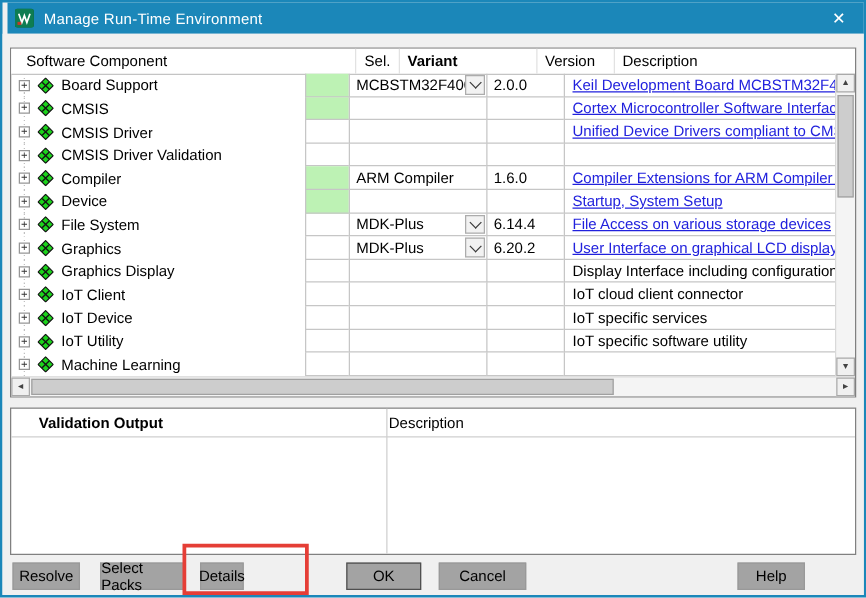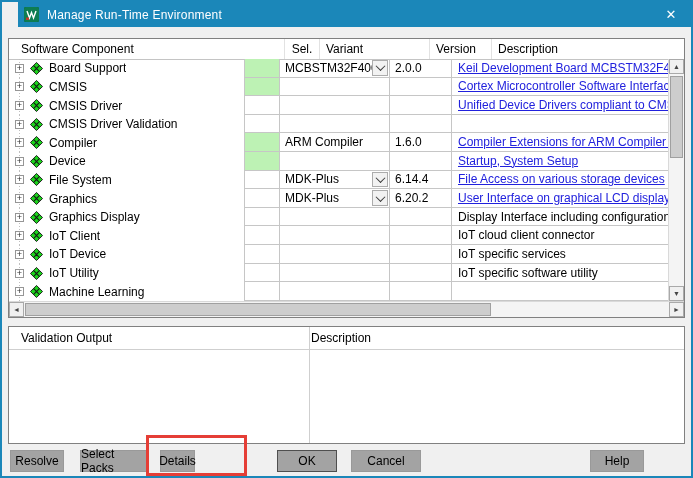--- a/index.html
+++ b/index.html
@@ -2,41 +2,41 @@
 <html style="--blue: #1b87b9; --green: #bdf2b4; --link: #2121dd; --red: #e53e36;"><head>
 <meta charset="utf-8">
 <style>
   html,body{margin:0;padding:0;}
   body{width:693px;height:478px;position:relative;overflow:hidden;
        font-family:"Liberation Sans",sans-serif;font-size:12px;color:#000;
        -webkit-font-smoothing:antialiased;}
   .window{position:absolute;inset:0;box-sizing:border-box;
           border:2px solid var(--blue);background:#f0f0f0;}
   
-  .titlebar{position:absolute;left:16px;top:0;right:0;height:25px;background:var(--blue);
+  .titlebar{position:absolute;left:4px;top:0;right:0;height:25px;background:var(--blue);
             display:flex;align-items:center;color:#fff;}
   .app-icon{width:15px;height:15px;margin-left:6px;margin-right:8px;flex:0 0 auto;
             background:#0e7d52;border-radius:2px;position:relative;box-shadow:inset 0 0 0 1px #0a5c3d;}
   .app-icon svg{position:absolute;inset:0;}
   .title-text{font-size:12px;letter-spacing:.2px;}
   .close-btn{margin-left:auto;width:40px;height:100%;display:flex;align-items:center;
              justify-content:center;font-size:13px;color:#fff;cursor:default;}
   .client{position:absolute;left:0;right:0;top:25px;bottom:0;background:#f0f0f0;}
 
   
   .table-panel{position:absolute;left:6px;top:11px;width:677px;height:280px;
                background:#fff;border:1px solid #808080;box-sizing:border-box;}
   .thead{position:absolute;left:0;top:0;right:0;height:20px;display:flex;
          border-bottom:1px solid #c4c4c4;background:#fff;}
   .th{box-sizing:border-box;display:flex;align-items:center;padding:0 6px;
       white-space:nowrap;overflow:hidden;}
   .th+.th{border-left:1px solid #e2e2e2;}
   .th.c-comp{width:235px;padding-left:12px;}
   .th.c-sel{width:35px;justify-content:center;padding:0;margin-left:40px;}
-  .th.c-var{width:110px;}
+  .th.c-var{width:110px;font-weight:bold;}
   .th.c-ver{width:62px;}
   .th.c-desc{flex:1;}
 
   .rows{position:absolute;left:0;top:20px;right:16px;bottom:16px;
         display:flex;flex-direction:column;}
   .tree-row{flex:1;display:flex;min-height:0;}
   .cell{box-sizing:border-box;display:flex;align-items:center;white-space:nowrap;overflow:hidden;}
   .cell.comp{width:235px;position:relative;padding-left:6px;}
   .cell.comp::before{content:'';position:absolute;left:10px;top:0;bottom:0;width:1px;
         background-image:repeating-linear-gradient(to bottom,#c0c0c0 0 1px,transparent 1px 3px);}
@@ -74,21 +74,21 @@
   .hscroll .left{left:0;top:0;}
   .hscroll .right{right:0;top:0;}
   .hscroll .hthumb{position:absolute;top:1px;height:13px;left:16px;width:466px;background:#cdcdcd;
                    border:1px solid #a0a0a0;box-sizing:border-box;}
 
   
   .validation-panel{position:absolute;left:6px;top:299px;width:677px;height:118px;
         background:#fff;border:1px solid #808080;box-sizing:border-box;}
   .vhead{position:absolute;left:0;top:0;right:0;height:22px;border-bottom:1px solid #cfcfcf;
          display:flex;align-items:center;}
-  .vhead .lh{padding-left:12px;width:294px;box-sizing:border-box;}
+  .vhead .lh{padding-left:22px;width:294px;box-sizing:border-box;font-weight:bold;}
   .vhead .rh{padding-left:8px;}
   .vdivider{position:absolute;left:300px;top:0;bottom:0;width:1px;background:#cfcfcf;}
 
   
   .btn{position:absolute;height:22px;box-sizing:border-box;background:#a3a3a3;
        border:1px solid #999;display:flex;align-items:center;justify-content:center;
        font-size:12px;top:423px;}
   .btn.default{border-color:#4f4f4f;}
   #btn-resolve{left:8px;width:54px;}
   #btn-selectpacks{left:78px;width:68px;}

